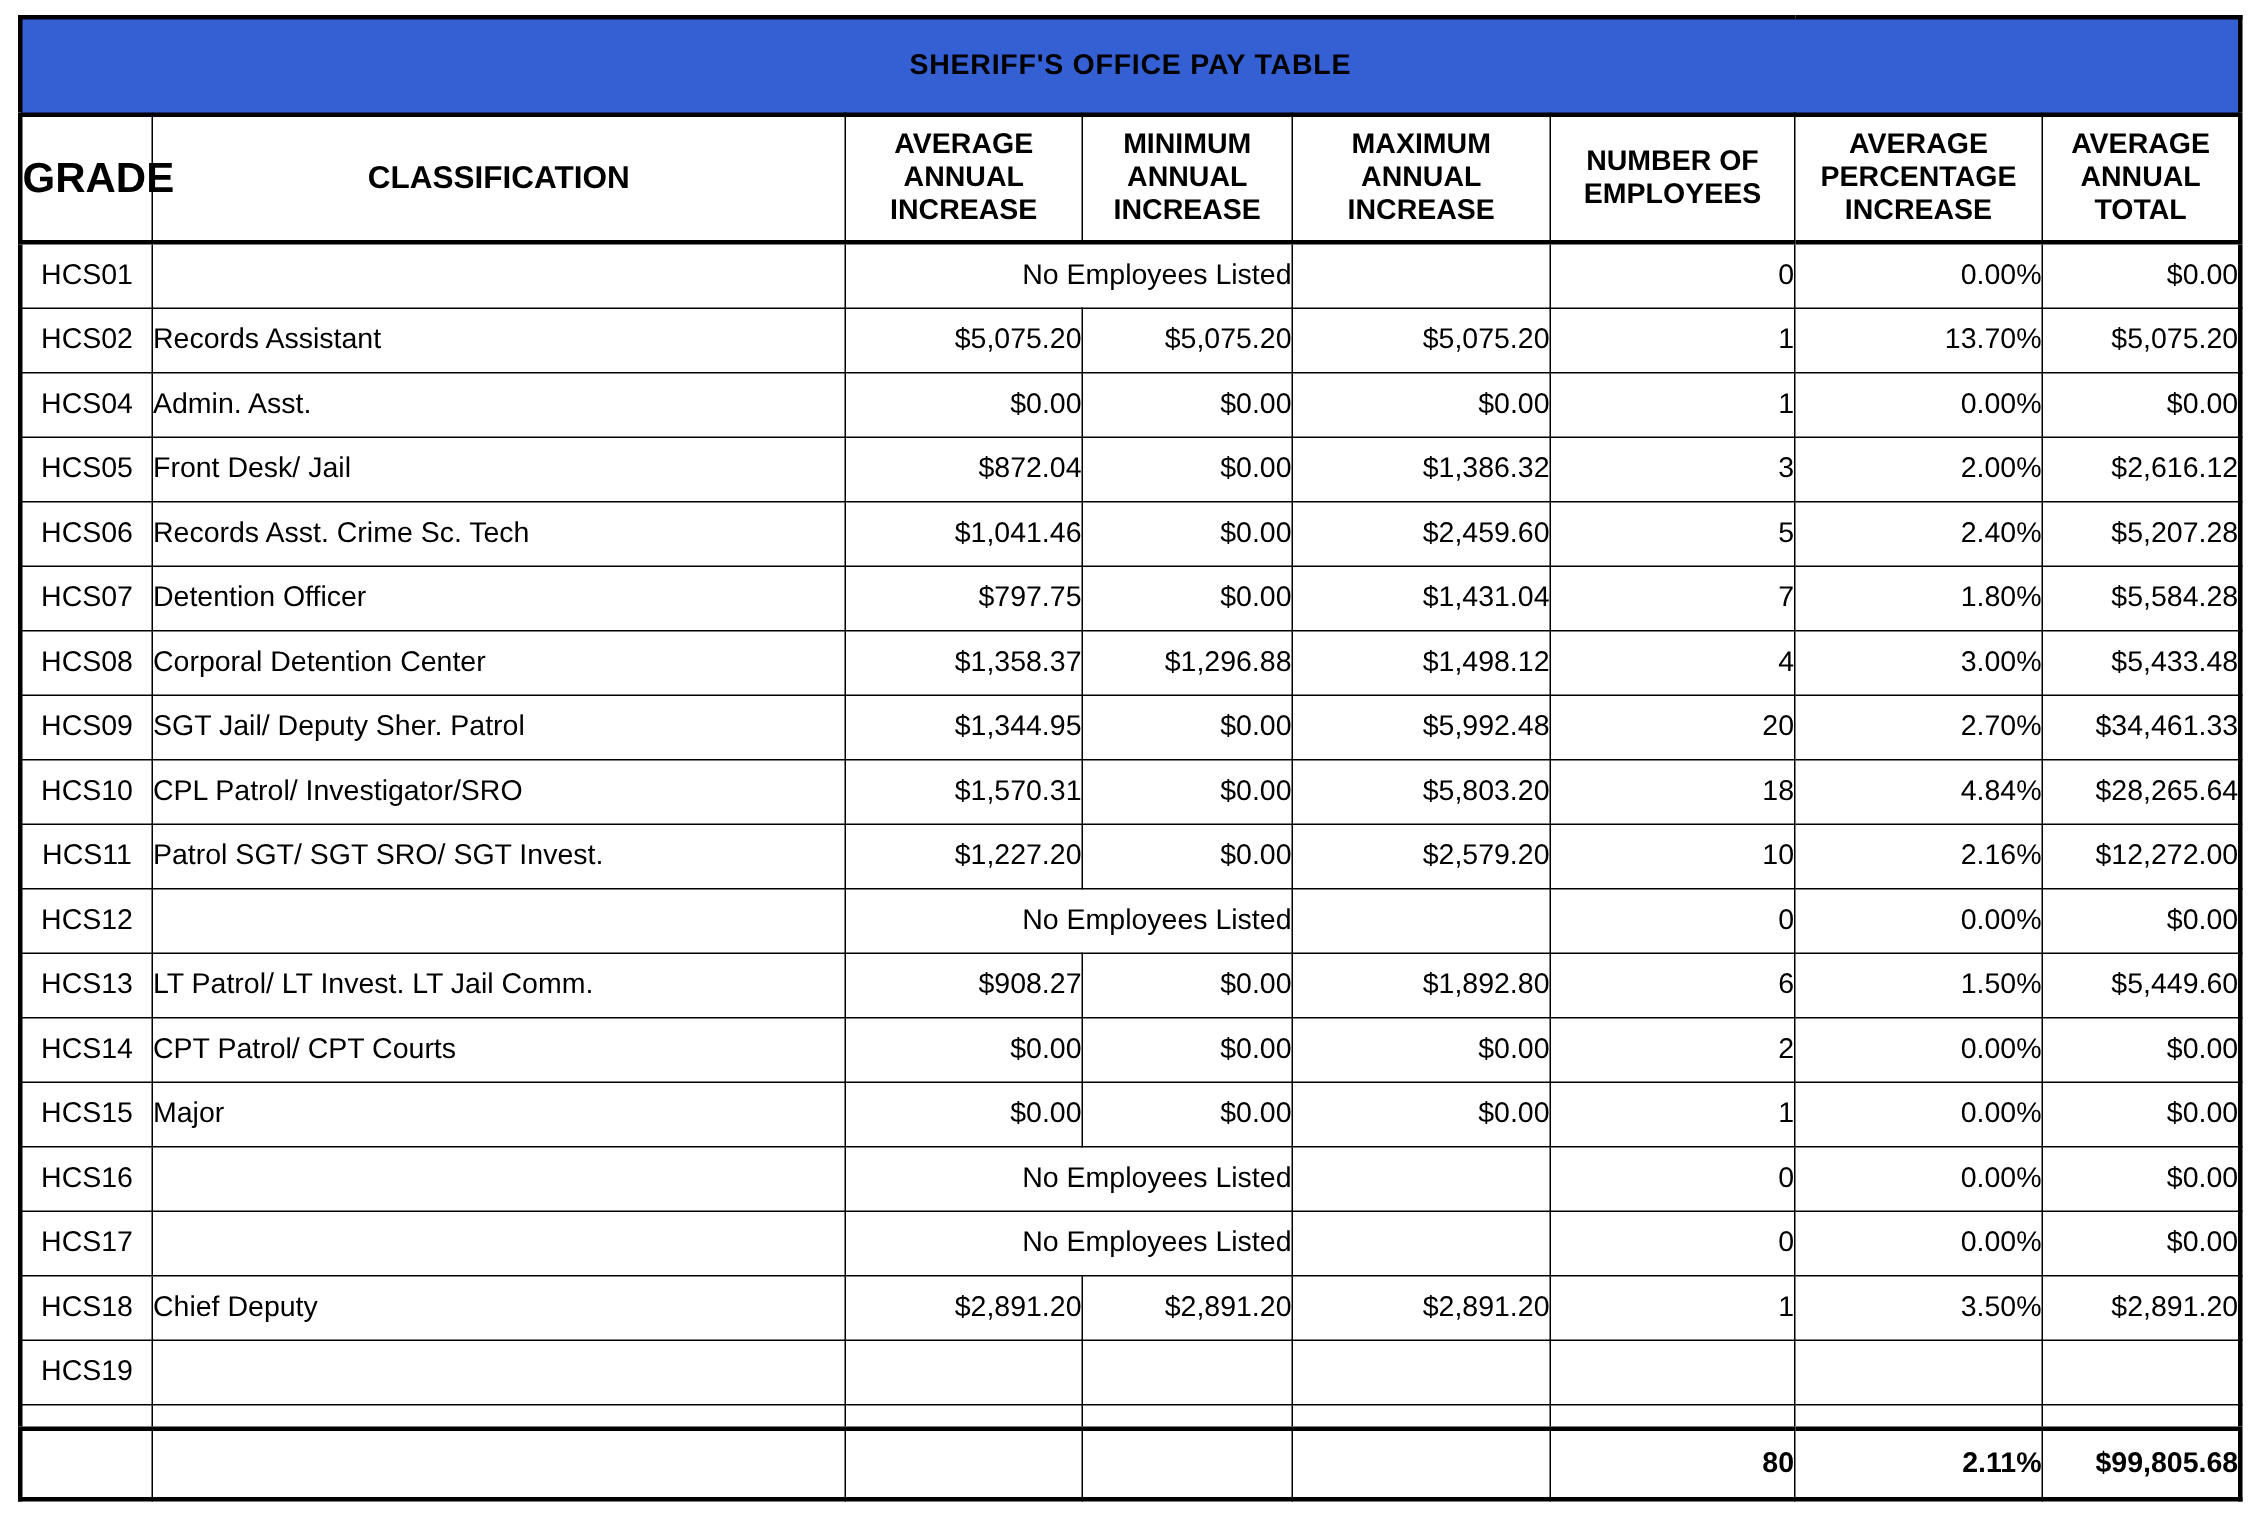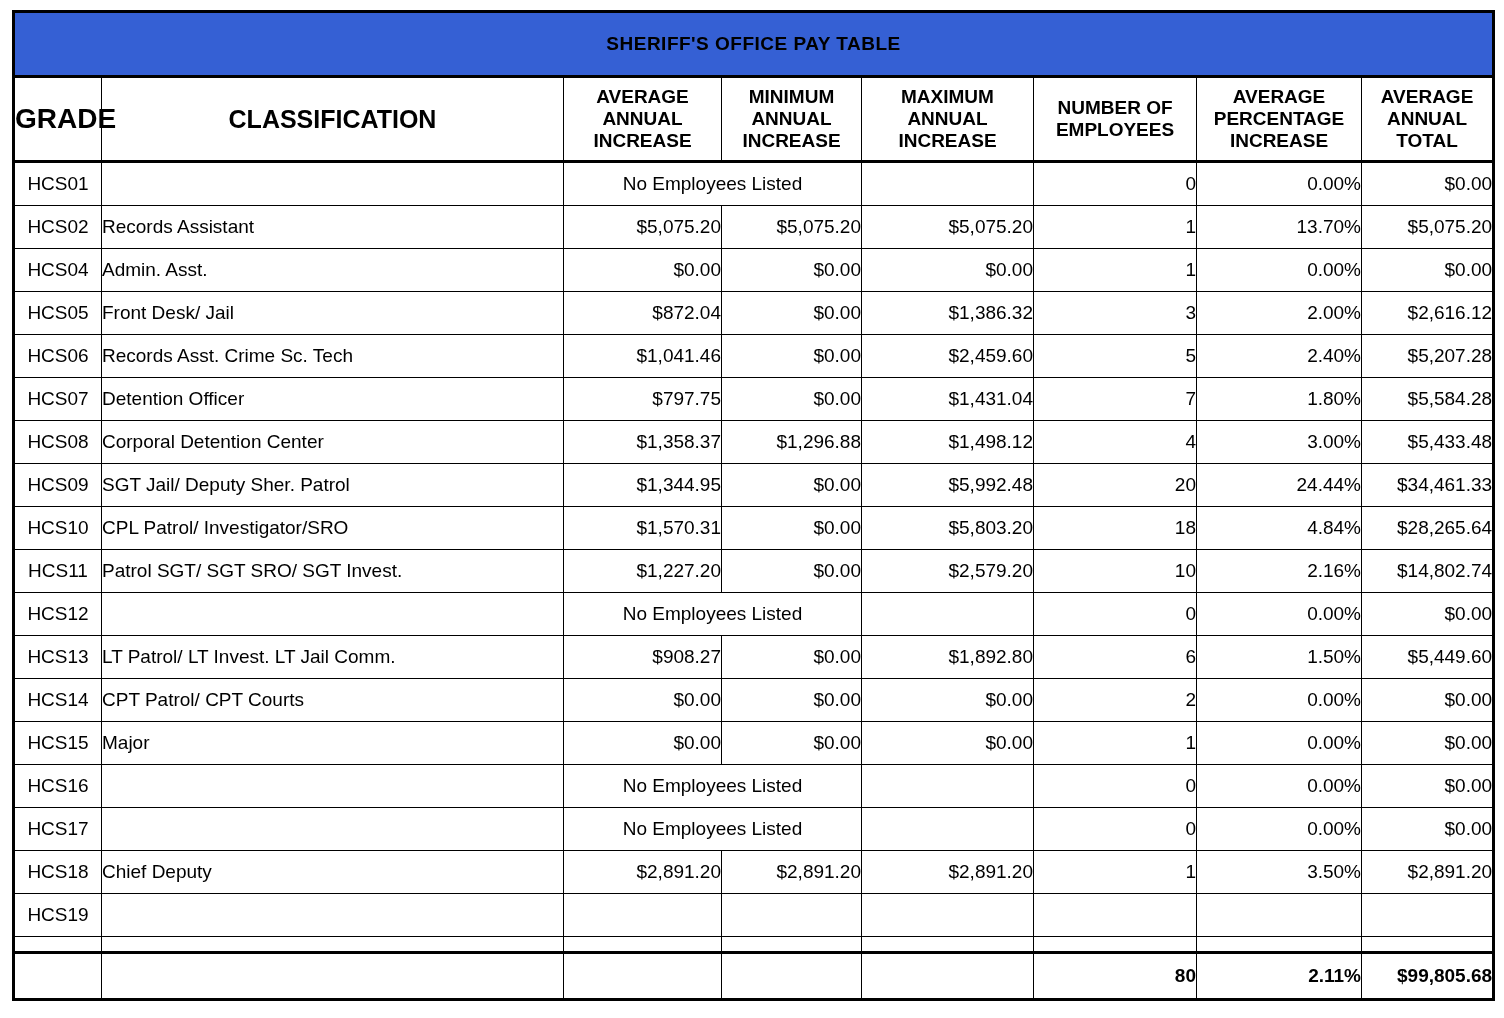--- a/index.html
+++ b/index.html
@@ -49,21 +49,21 @@
   thead td {
     text-align: center;
     font-weight: bold;
     font-size: 19.5px;
     line-height: 22px;
     height: 82px;
     padding: 2px 4px;
     border-bottom: 3px solid #000 !important;
   }
   thead td.hdr-grade { font-size: 28px; }
-  thead td.hdr-class { font-size: 25px; }
+  thead td.hdr-class { font-size: 21px; }
 
   tbody td {
     height: 42px;
     line-height: 20px;
   }
   td.grade {
     padding-left: 10px;
     text-align: center;
     font-size: 20px;
   }
@@ -71,21 +71,21 @@
     padding-left: 8px;
     text-align: left;
     font-size: 20px;
   }
   td.num {
     text-align: right;
     padding-right: 9px;
     font-size: 20px;
   }
   td.noemp {
-    text-align: center;
+    text-align: right;
     font-size: 20px;
   }
   tr.total-row td {
     height: 44px;
     font-weight: bold;
     border-top: 3px solid #000 !important;
   }
   tr.total-row td.num { font-weight: bold; }
   tr.spacer-row td {
     height: 14px;
@@ -203,42 +203,42 @@
           <td class="num">3.00%</td>
           <td class="num">$5,433.48</td>
         </tr>
         <tr>
           <td class="grade">HCS09</td>
           <td class="classification">SGT Jail/ Deputy Sher. Patrol</td>
           <td class="num">$1,344.95</td>
           <td class="num">$0.00</td>
           <td class="num">$5,992.48</td>
           <td class="num">20</td>
-          <td class="num">24.44%</td>
+          <td class="num">2.70%</td>
           <td class="num">$34,461.33</td>
         </tr>
         <tr>
           <td class="grade">HCS10</td>
           <td class="classification">CPL Patrol/ Investigator/SRO</td>
           <td class="num">$1,570.31</td>
           <td class="num">$0.00</td>
           <td class="num">$5,803.20</td>
           <td class="num">18</td>
           <td class="num">4.84%</td>
           <td class="num">$28,265.64</td>
         </tr>
         <tr>
           <td class="grade">HCS11</td>
           <td class="classification">Patrol SGT/ SGT SRO/ SGT Invest.</td>
           <td class="num">$1,227.20</td>
           <td class="num">$0.00</td>
           <td class="num">$2,579.20</td>
           <td class="num">10</td>
           <td class="num">2.16%</td>
-          <td class="num">$14,802.74</td>
+          <td class="num">$12,272.00</td>
         </tr>
         <tr>
           <td class="grade">HCS12</td>
           <td class="classification"></td>
           <td class="noemp" colspan="2">No Employees Listed</td>
           <td class="num"></td>
           <td class="num">0</td>
           <td class="num">0.00%</td>
           <td class="num">$0.00</td>
         </tr>

